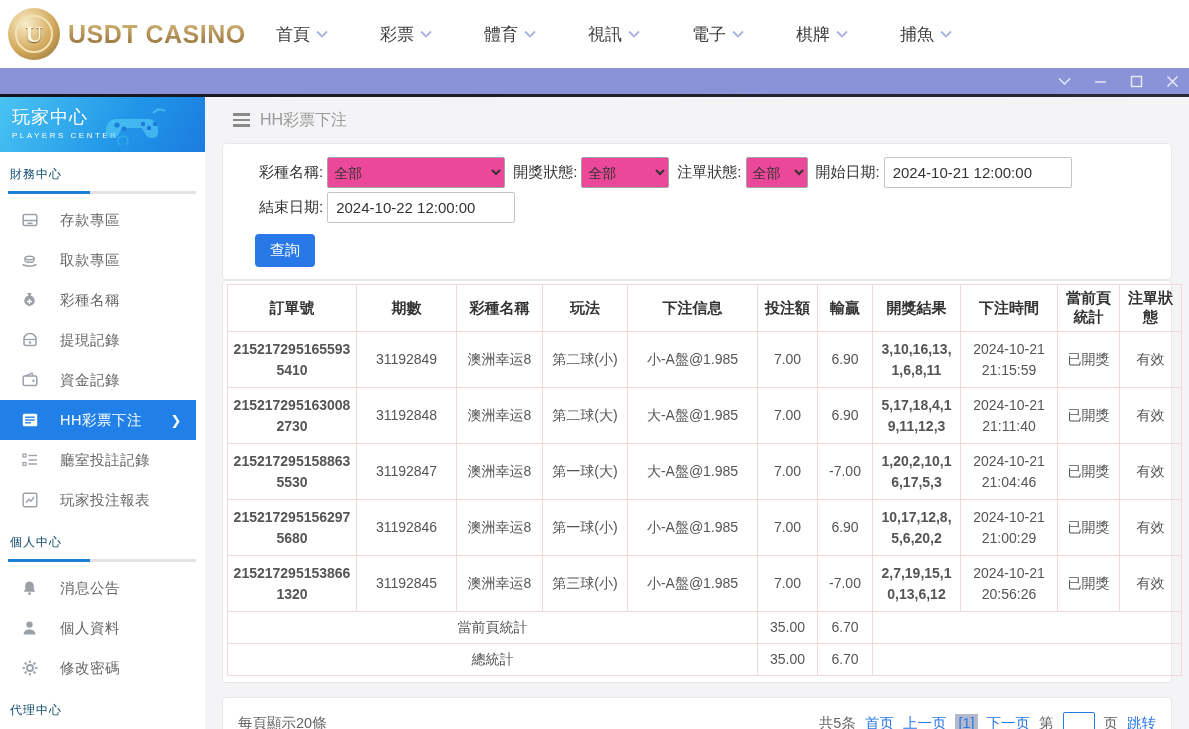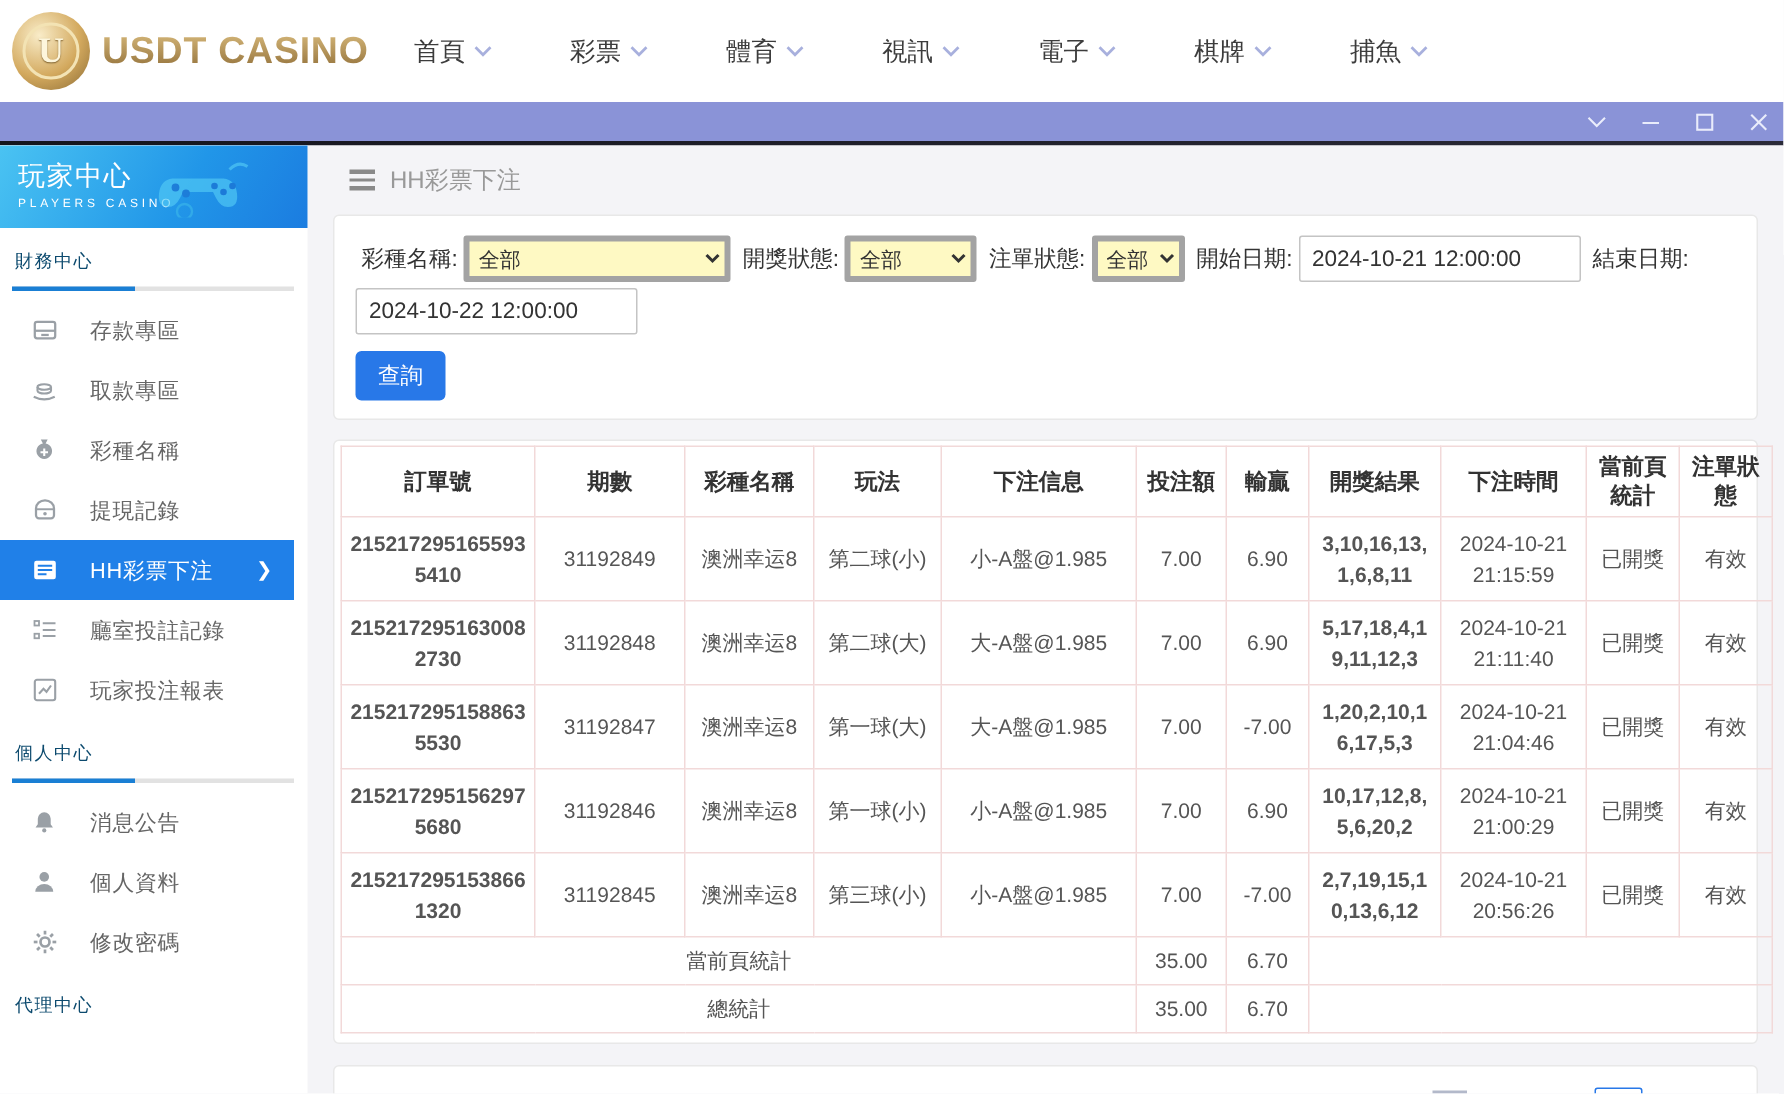--- a/index.html
+++ b/index.html
@@ -42,24 +42,24 @@
   .menu-item.active .chev-right { position:absolute; right:14px; color:#fff; font-size:13px; }
 
   
   .crumbbar { height:46px; display:flex; align-items:center; padding-left:28px; gap:10px; color:#999; font-size:16px; }
   .hamburger { display:flex; flex-direction:column; gap:3px; cursor:pointer; }
   .hamburger span { display:block; width:17px; height:2.5px; background:#8a8a8a; }
   .main-pad { padding:0 17px; }
   .card { background:#fff; border:1px solid #e8e8e8; border-radius:4px; }
 
   
-  .filter-card { padding:13px 14px 12px; margin-bottom:13px; }
+  .filter-card { padding:13px 32px 12px; }
   .filter-row { display:flex; align-items:center; flex-wrap:wrap; gap:4px; font-size:15px; color:#333; }
   .filter-row label { margin-left:4px; }
-  select { height:31px; border:4px solid #a3a3a3; border-radius:2px; font-size:14px; color:#333; background:#fef9c3; padding:0 2px; font-family:inherit; }
+  select { height:31px; border:1px solid #a3a3a3; border-radius:2px; font-size:14px; color:#333; background:#ec4899; padding:0 2px; font-family:inherit; }
   .sel-lottery { width:178px; }
   .sel-draw { width:88px; }
   .sel-order { width:62px; }
   .date-input { width:188px; height:31px; border:1px solid #c4c4c4; border-radius:2px; font-size:15px; color:#333; padding:0 8px; font-family:inherit; }
   .query-btn { margin-top:11px; background:#2878e8; color:#fff; border:none; border-radius:4px; font-size:15px; padding:7px 15px; cursor:pointer; font-family:inherit; }
 
   
   .table-card { padding:3px 4px 6px; margin-bottom:14px; }
   table { width:100%; border-collapse:collapse; table-layout:fixed; }
   th,td { border:1px solid #f2d9d9; text-align:center; padding:4px 4px; }
@@ -172,21 +172,21 @@
       </svg>
     </span>
 </div>
 <div class="dark-line"></div>
 
 <div class="content">
 
   <div class="sidebar">
     <div class="side-head">
       <div class="side-title">玩家中心</div>
-      <div class="side-sub">PLAYERS CASINO</div>
+      <div class="side-sub">PLAYERS CENTER</div>
       <span class="gamepad">
         <svg width="86" height="40" viewBox="0 0 86 40">
           <g opacity="0.75">
             <path d="M14 14 q-8 1 -9 10 q-1 9 6 9 q5 0 8 -6 l2 -4 h20 l2 4 q3 6 8 6 q7 0 6 -9 q-1 -9 -9 -10 Z" fill="#55ccf6"></path>
             <circle cx="16" cy="20" r="2.6" fill="#1b6fd0"></circle>
               <circle cx="23" cy="24" r="2.6" fill="#1b6fd0"></circle>
             <circle cx="42" cy="19" r="2.2" fill="#1b6fd0"></circle>
               <circle cx="48" cy="23" r="2.2" fill="#1b6fd0"></circle>
               <circle cx="54" cy="19" r="2.2" fill="#1b6fd0"></circle>
             <path d="M52 8 q6 -6 12 -2" fill="none" stroke="#55ccf6" stroke-width="2"></path>
@@ -233,20 +233,30 @@
       </div>
       <div class="menu-item">
         <span class="mi-icon">
             <svg width="16" height="16" viewBox="0 0 16 16">
               <path d="M2 7 a6 5.5 0 0 1 12 0 v4.5 a2 2 0 0 1 -2 2 H4 a2 2 0 0 1 -2 -2 Z" fill="none" stroke="#9aa0a6" stroke-width="1.5"></path>
               <line x1="2" y1="7.5" x2="14" y2="7.5" stroke="#9aa0a6" stroke-width="1.3"></line>
               <circle cx="8" cy="10.5" r="1.2" fill="#9aa0a6"></circle>
             </svg>
           </span>
         <span>提現記錄</span>
+      </div>
+      <div class="menu-item">
+        <span class="mi-icon">
+            <svg width="16" height="16" viewBox="0 0 16 16">
+              <rect x="1.2" y="4" width="13.6" height="9.5" rx="1.5" fill="none" stroke="#9aa0a6" stroke-width="1.5"></rect>
+              <path d="M3 4 L10 1.2 L11 4" fill="none" stroke="#9aa0a6" stroke-width="1.3"></path>
+              <circle cx="11.5" cy="8.8" r="1.2" fill="#9aa0a6"></circle>
+            </svg>
+          </span>
+        <span>資金記錄</span>
       </div>
       <div class="menu-item active">
         <span class="mi-icon">
             <svg width="16" height="14" viewBox="0 0 16 14">
               <rect x="0.8" y="0.8" width="14.4" height="12.4" rx="1.5" fill="#fff"></rect>
               <line x1="3.2" y1="4.2" x2="12.8" y2="4.2" stroke="#2080e8" stroke-width="1.4"></line>
               <line x1="3.2" y1="7" x2="12.8" y2="7" stroke="#2080e8" stroke-width="1.4"></line>
               <line x1="3.2" y1="9.8" x2="9" y2="9.8" stroke="#2080e8" stroke-width="1.4"></line>
             </svg>
           </span>

